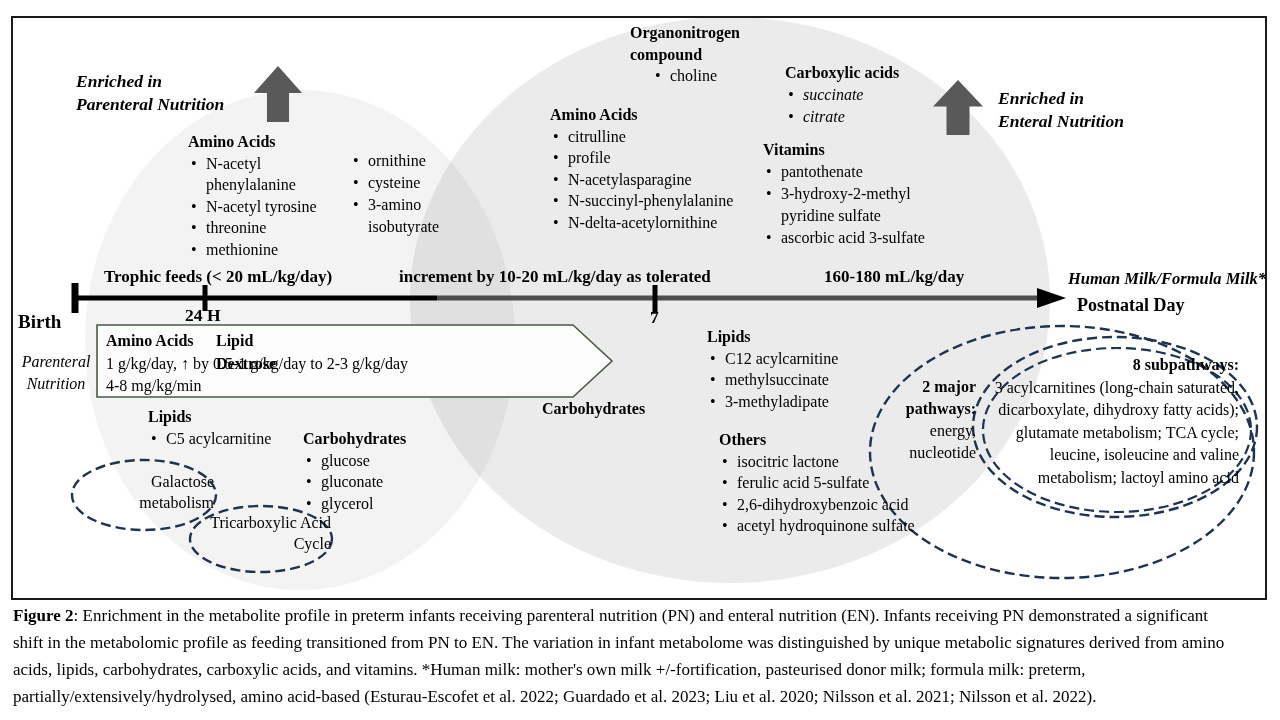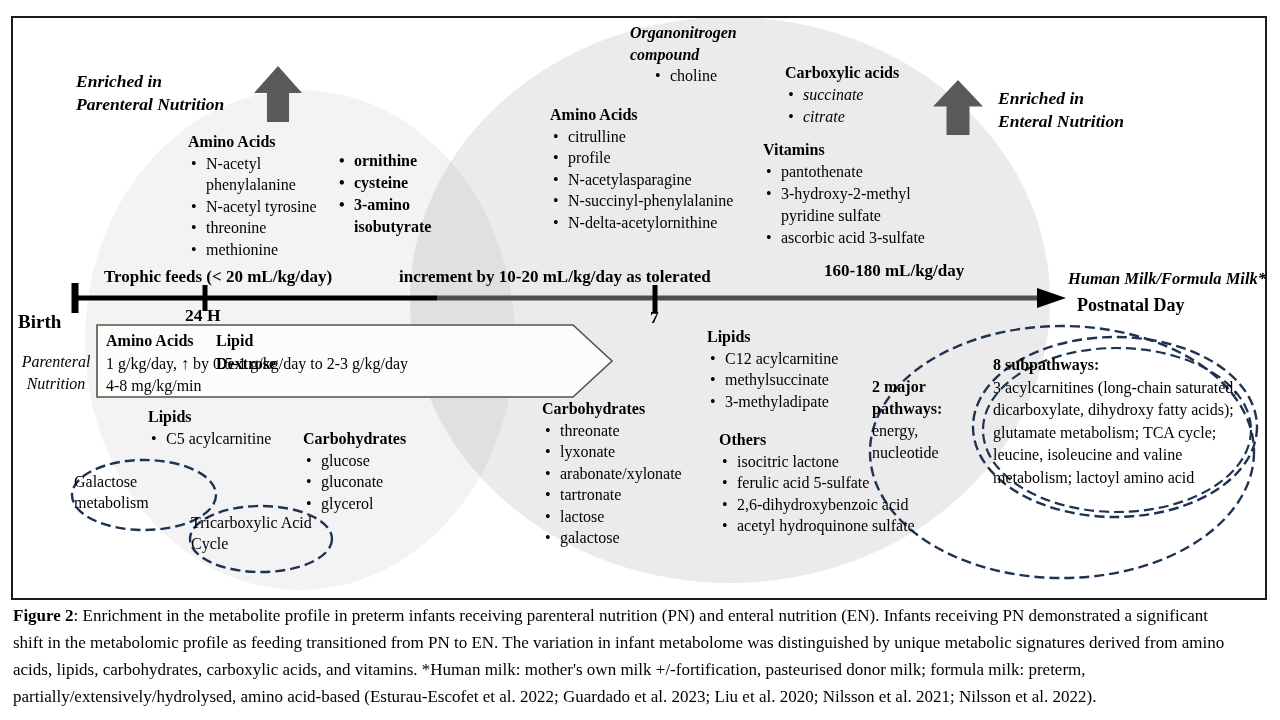--- a/index.html
+++ b/index.html
@@ -13,21 +13,21 @@
   ul.ul{list-style:none;margin:0;padding:0;}
   .ul li{position:relative;padding-left:18px;}
   .ul li::before{content:"\2022";position:absolute;left:3px;}
   .bold-it{font-weight:bold;font-style:italic;}
   .pre{white-space:pre-line;}
   .up-arrow{position:absolute;background:#595959;
             clip-path:polygon(50% 0%,100% 48%,73% 48%,73% 100%,27% 100%,27% 48%,0% 48%);}
   .tl-label{position:absolute;font-weight:bold;font-size:17px;line-height:20px;white-space:nowrap;}
   .pnbox-grid{position:absolute;left:106px;top:330px;display:grid;
               grid-template-columns:110px auto;font-size:16px;line-height:22.6px;white-space:nowrap;}
-  .ell-text{position:absolute;text-align:left;font-size:16px;line-height:21px;}
+  .ell-text{position:absolute;text-align:right;font-size:16px;line-height:21px;}
   .caption{position:absolute;left:13px;top:602px;width:1260px;font-size:17px;line-height:27px;}
   .cap-prefix{font-weight:bold;}
 </style>
 </head>
 <body>
 
 <div class="stage">
 
   <svg class="layer" viewBox="0 0 1280 720">
     <ellipse cx="300" cy="340" rx="215" ry="250" fill="#f3f3f3"></ellipse>
@@ -61,30 +61,30 @@
 
   <div class="blk" style="left:188px;top:131px;">
     <div class="h">Amino Acids</div>
     <ul class="ul" style="width:150px;">
       <li>N-acetyl phenylalanine</li>
       <li>N-acetyl tyrosine</li>
       <li>threonine</li>
       <li>methionine</li>
     </ul>
   </div>
-  <div class="blk" style="left:336px;top:150px;line-height:22px;font-weight:bold;">
+  <div class="blk" style="left:350px;top:150px;line-height:22px;">
     <ul class="ul" style="width:100px;">
       <li>ornithine</li>
       <li>cysteine</li>
       <li>3-amino isobutyrate</li>
     </ul>
   </div>
 
   <div class="blk" style="left:630px;top:22px;">
-    <div class="h" style="width:135px;font-style:italic;">Organonitrogen compound</div>
+    <div class="h" style="width:135px;">Organonitrogen compound</div>
     <ul class="ul" style="margin-left:22px;width:110px;">
       <li>choline</li>
     </ul>
   </div>
 
   <div class="blk" style="left:550px;top:104px;">
     <div class="h">Amino Acids</div>
     <ul class="ul" style="width:205px;">
       <li>citrulline</li>
       <li>profile</li>
@@ -106,21 +106,21 @@
     <div class="h">Vitamins</div>
     <ul class="ul" style="width:178px;">
       <li>pantothenate</li>
       <li>3-hydroxy-2-methyl pyridine sulfate</li>
       <li>ascorbic acid 3-sulfate</li>
     </ul>
   </div>
 
   <div class="tl-label" style="left:104px;top:267px;">Trophic feeds (&lt; 20 mL/kg/day)</div>
   <div class="tl-label" style="left:399px;top:267px;">increment by 10-20 mL/kg/day as tolerated</div>
-  <div class="tl-label" style="left:824px;top:261px;">160-180 mL/kg/day</div>
+  <div class="tl-label" style="left:824px;top:267px;">160-180 mL/kg/day</div>
   <div class="tl-label" style="left:1040px;top:269px;width:226px;text-align:right;font-style:italic;font-size:16.5px;">Human Milk/Formula Milk*</div>
   <div class="tl-label" style="left:18px;top:286px;font-size:19px;margin-top:26px;">Birth</div>
   <div class="tl-label" style="left:185px;top:305px;font-size:17.5px;">24 H</div>
   <div class="tl-label" style="left:650px;top:307px;font-size:17.5px;">7</div>
   <div class="tl-label" style="left:1077px;top:295px;font-size:18px;">Postnatal Day</div>
   <div class="blk pre" style="left:12px;top:318px;width:88px;text-align:center;font-style:italic;line-height:22px;margin-top:33px;">Parenteral
 Nutrition</div>
 
   <div class="pnbox-grid">
     <span class="h">Amino Acids</span>
@@ -144,28 +144,20 @@
       <li>gluconate</li>
       <li>glycerol</li>
     </ul>
   </div>
 
   <div class="ell-text" style="left:74px;top:471px;width:140px;">Galactose metabolism</div>
   <div class="ell-text" style="left:191px;top:512px;width:140px;">Tricarboxylic Acid Cycle</div>
 
   <div class="blk" style="left:542px;top:398px;">
     <div class="h">Carbohydrates</div>
-    <ul class="ul" style="width:160px;">
-      <li>threonate</li>
-      <li>lyxonate</li>
-      <li>arabonate/xylonate</li>
-      <li>tartronate</li>
-      <li>lactose</li>
-      <li>galactose</li>
-    </ul>
   </div>
 
   <div class="blk" style="left:707px;top:326px;">
     <div class="h">Lipids</div>
     <ul class="ul" style="width:165px;">
       <li>C12 acylcarnitine</li>
       <li>methylsuccinate</li>
       <li>3-methyladipate</li>
     </ul>
   </div>

